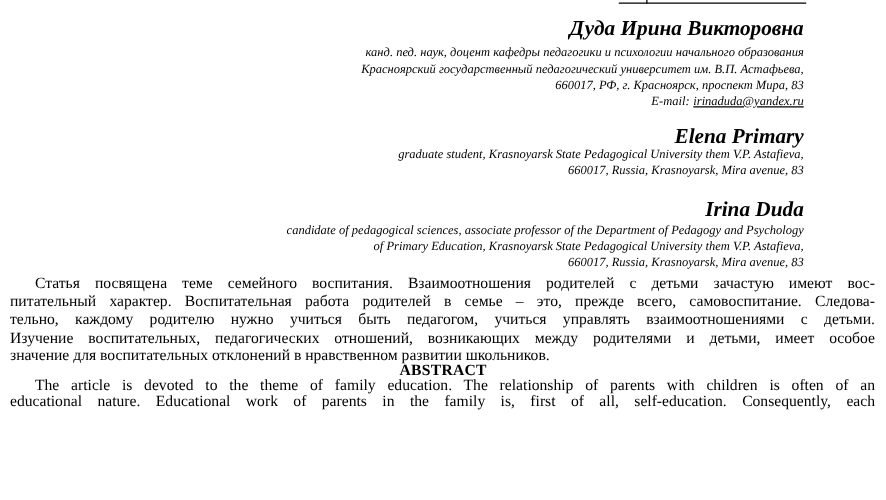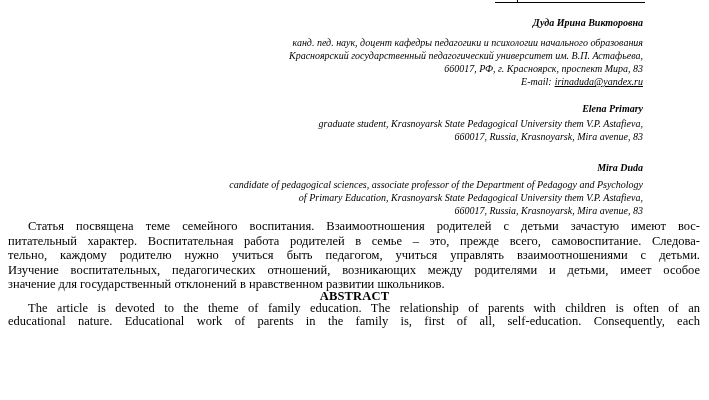--- a/index.html
+++ b/index.html
@@ -26,21 +26,21 @@
     left: 22px;
     top: -3px;
     width: 1.2px;
     height: 3px;
     background: #000;
   }
   .right-block { text-align: right; padding-right: 66px; }
   .author-name {
     font-weight: bold;
     font-style: italic;
-    font-size: 10px;
+    font-size: 17px;
     line-height: 15px;
   }
   .aff {
     font-style: italic;
     font-size: 10px;
     line-height: 13px;
   }
   .ru-block { margin-top: 15px; }
   .ru-block .author-name { margin-bottom: 6px; }
   .email-link { color: #000; text-decoration: underline; margin-left: 3px; font-style: italic; }
@@ -96,32 +96,32 @@
   </div>
 
 
   <div class="right-block en-block-1">
     <div class="author-name">Elena Primary</div>
     <div class="aff">graduate student, Krasnoyarsk State Pedagogical University them V.P. Astafieva,</div>
     <div class="aff">660017, Russia, Krasnoyarsk, Mira avenue, 83</div>
   </div>
 
   <div class="right-block en-block-2">
-    <div class="author-name">Mira Duda</div>
+    <div class="author-name">Irina Duda</div>
     <div class="aff">candidate of pedagogical sciences, associate professor of the Department of Pedagogy and Psychology</div>
     <div class="aff">of Primary Education, Krasnoyarsk State Pedagogical University them V.P. Astafieva,</div>
     <div class="aff">660017, Russia, Krasnoyarsk, Mira avenue, 83</div>
   </div>
 
   <div class="para annotation-para">
     <div class="line line-justify first-line">Статья посвящена теме семейного воспитания. Взаимоотношения родителей с детьми зачастую имеют вос-</div>
     <div class="line line-justify">питательный характер. Воспитательная работа родителей в семье – это, прежде всего, самовоспитание. Следова-</div>
     <div class="line line-justify">тельно, каждому родителю нужно учиться быть педагогом, учиться управлять взаимоотношениями с детьми.</div>
     <div class="line line-justify">Изучение воспитательных, педагогических отношений, возникающих между родителями и детьми, имеет особое</div>
-    <div class="line line-left">значение для государственный отклонений в нравственном развитии школьников.</div>
+    <div class="line line-left">значение для воспитательных отклонений в нравственном развитии школьников.</div>
   </div>
 
   <h2 class="section-heading abstract-heading">ABSTRACT</h2>
   <div class="para abstract-para">
     <div class="line line-justify first-line">The article is devoted to the theme of family education. The relationship of parents with children is often of an</div>
     <div class="line line-justify">educational nature. Educational work of parents in the family is, first of all, self-education. Consequently, each</div>
   </div>
 
 </div>
 

